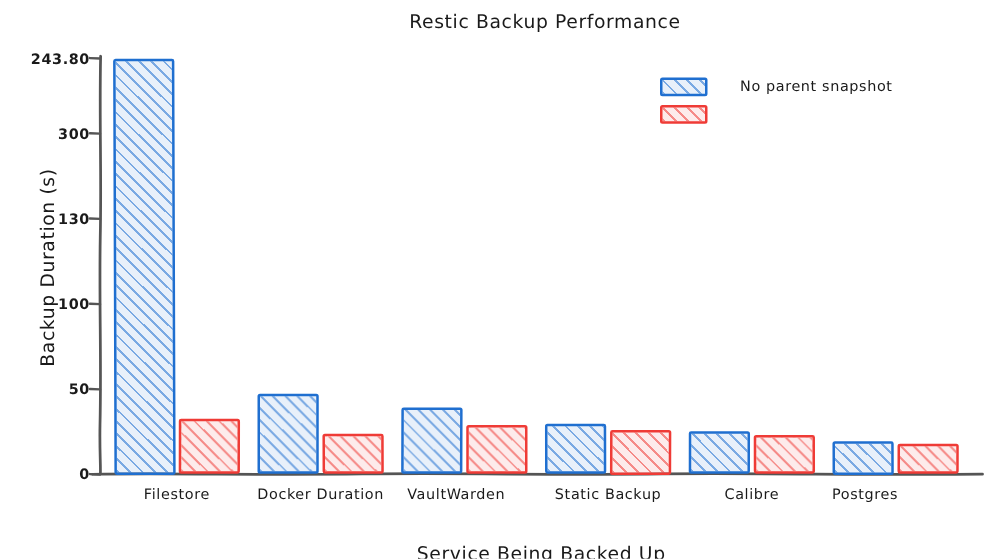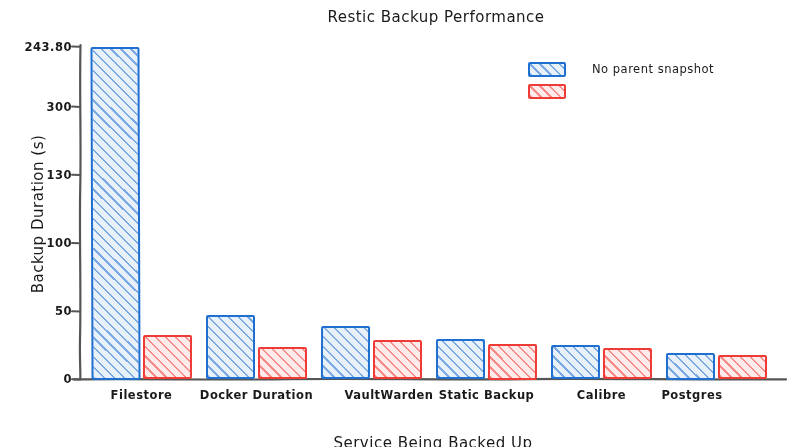--- a/index.html
+++ b/index.html
@@ -66,21 +66,20 @@
     position:absolute;left:8px;width:64px;height:0;
   }
   .xtick-label{
     position:absolute;
     top:388px;
     text-align:center;
     font-size:11.5px;
     color:#1a1a1a;
     transform:translateX(-50%);
     white-space:nowrap;
-    font-weight:bold;
   }
 
   
   .bar{
     position:absolute;
     box-sizing:border-box;
   }
   .bar-blue{
     border:2.2px solid #1f6fd0;
     background:
@@ -184,21 +183,21 @@
       <div class="bar bar-red" title="Static Sites — With parent snapshot: 26.2" style="left: 488px; width: 49px; height: 35.7644px; top: 343.536px; transform: rotate(0.18deg);"></div>
       <div class="bar bar-blue" title="Calibre — No parent snapshot: 24.9" style="left: 551px; width: 49px; height: 33.9898px; top: 345.31px; transform: rotate(0.09deg);"></div>
       <div class="bar bar-red" title="Calibre — With parent snapshot: 23" style="left: 603px; width: 49px; height: 31.3962px; top: 347.904px; transform: rotate(-0.09deg);"></div>
       <div class="bar bar-blue" title="Postgres — No parent snapshot: 19.6" style="left: 666px; width: 49px; height: 26.755px; top: 352.545px; transform: rotate(-0.18deg);"></div>
       <div class="bar bar-red" title="Postgres — With parent snapshot: 17.6" style="left: 718px; width: 49px; height: 24.0249px; top: 355.275px; transform: rotate(0.09deg);"></div>
     </div>
 
   <div id="xticks">
       <div class="xtick-label xkcd" style="left: 141.5px;">Filestore</div>
       <div class="xtick-label xkcd" style="left: 256.5px;">Docker Duration</div>
-      <div class="xtick-label xkcd" style="left: 389px;">VaultWarden</div>
+      <div class="xtick-label xkcd" style="left: 365px;">VaultWarden</div>
       <div class="xtick-label xkcd" style="left: 486.5px;">Static Backup</div>
       <div class="xtick-label xkcd" style="left: 601.5px;">Calibre</div>
       <div class="xtick-label xkcd" style="left: 692px;">Postgres</div>
     </div>
 
   <div id="legend">
     <div class="legend-row">
       <span class="legend-swatch bar-blue"></span>
       <span class="legend-text xkcd">No parent snapshot</span>
     </div>

